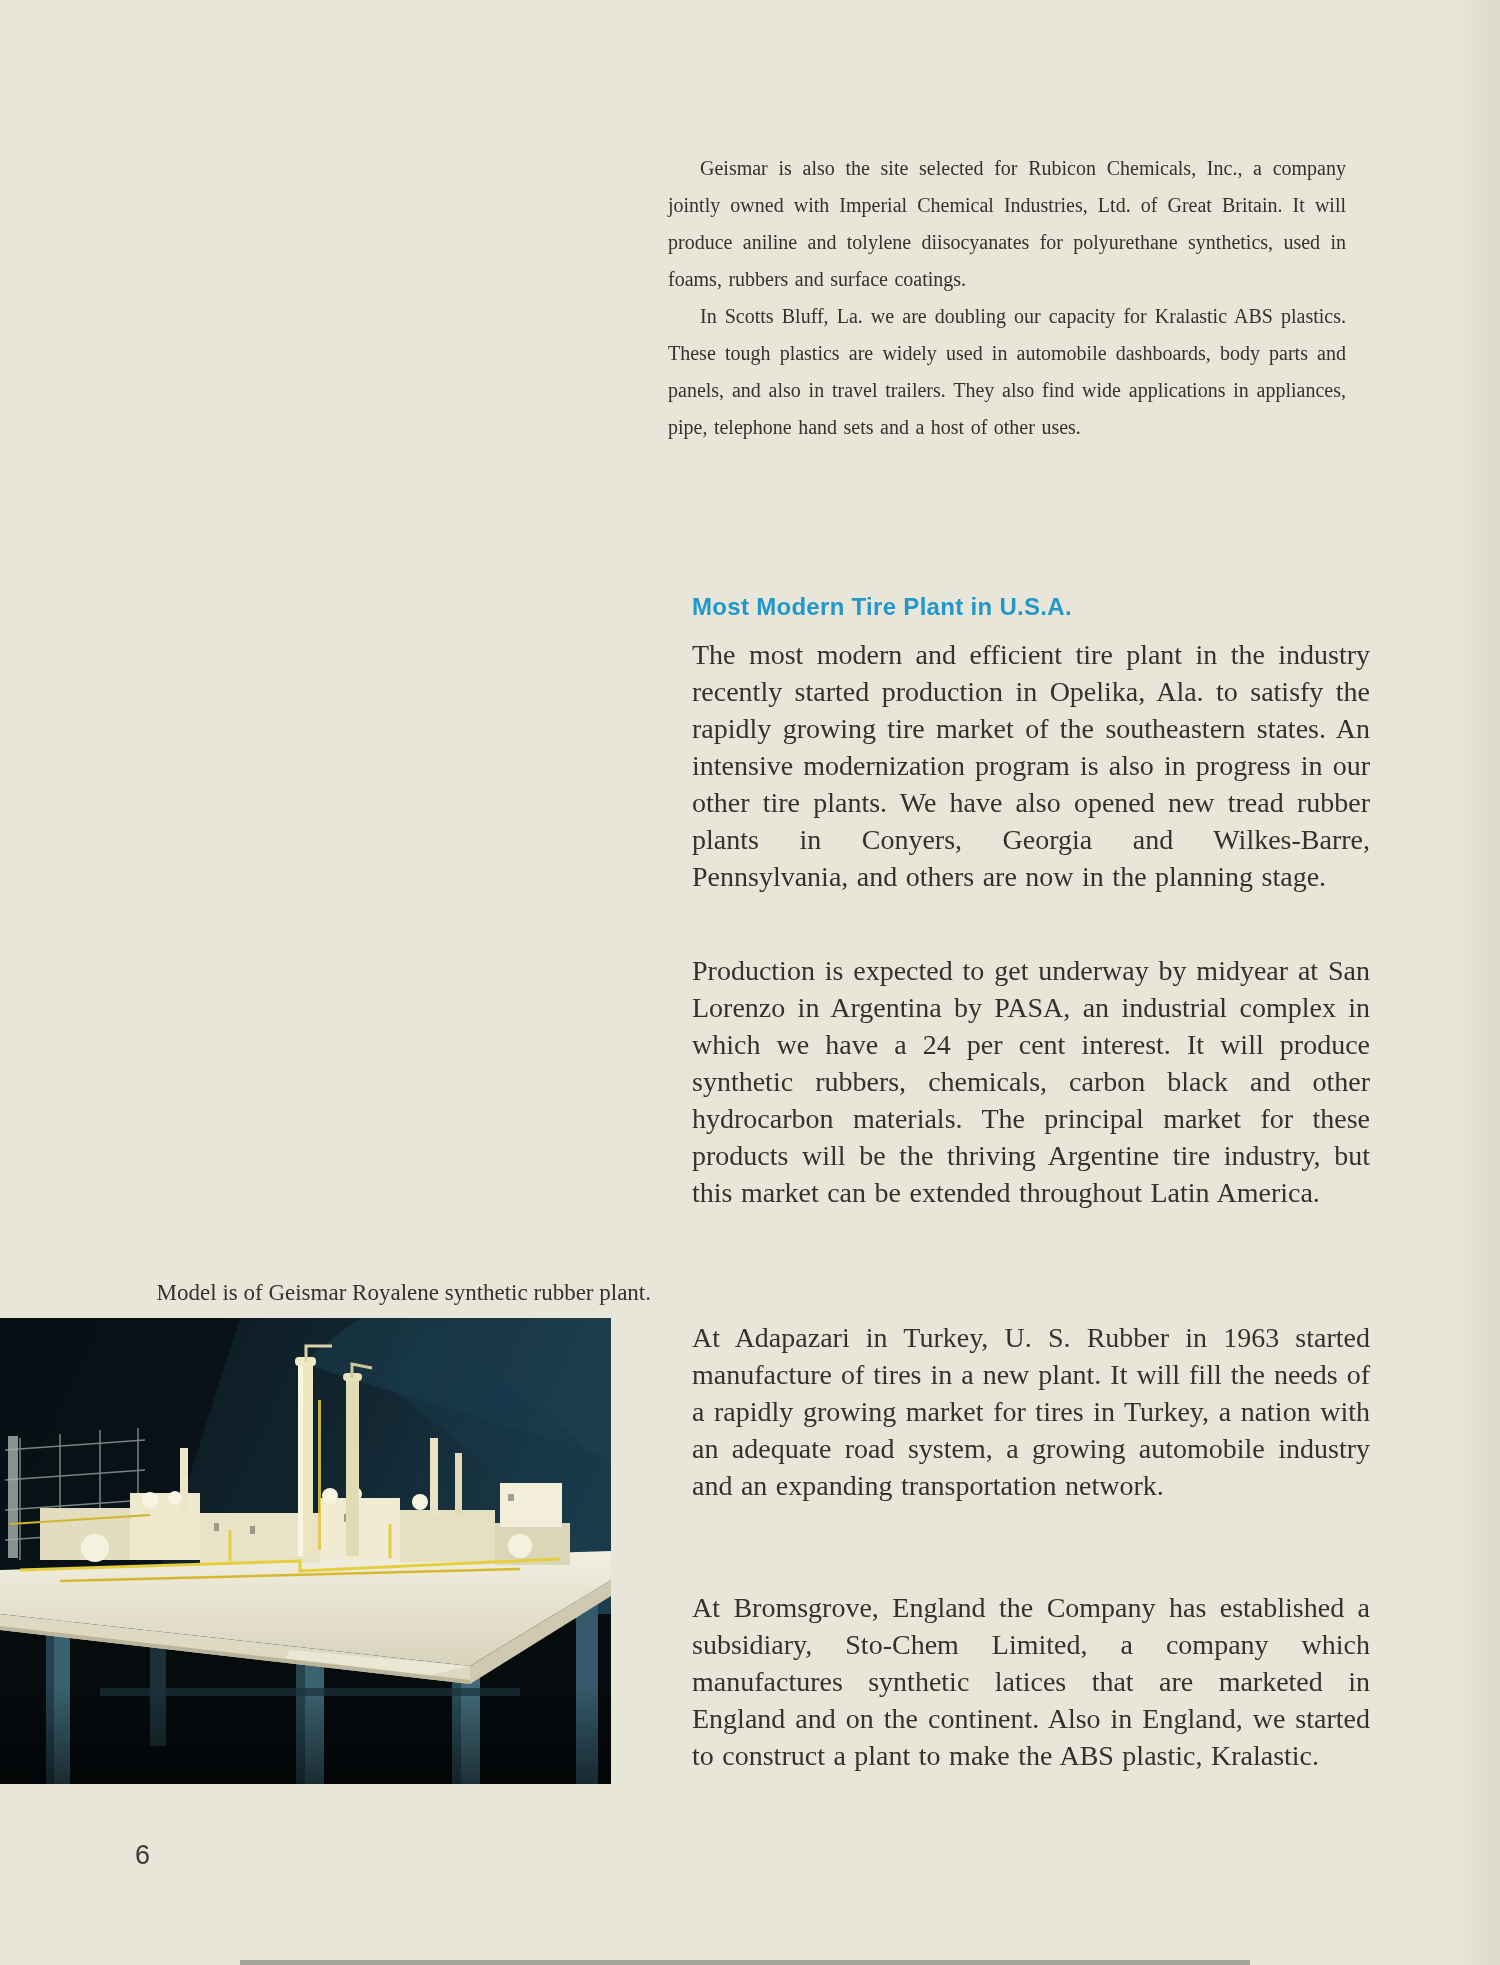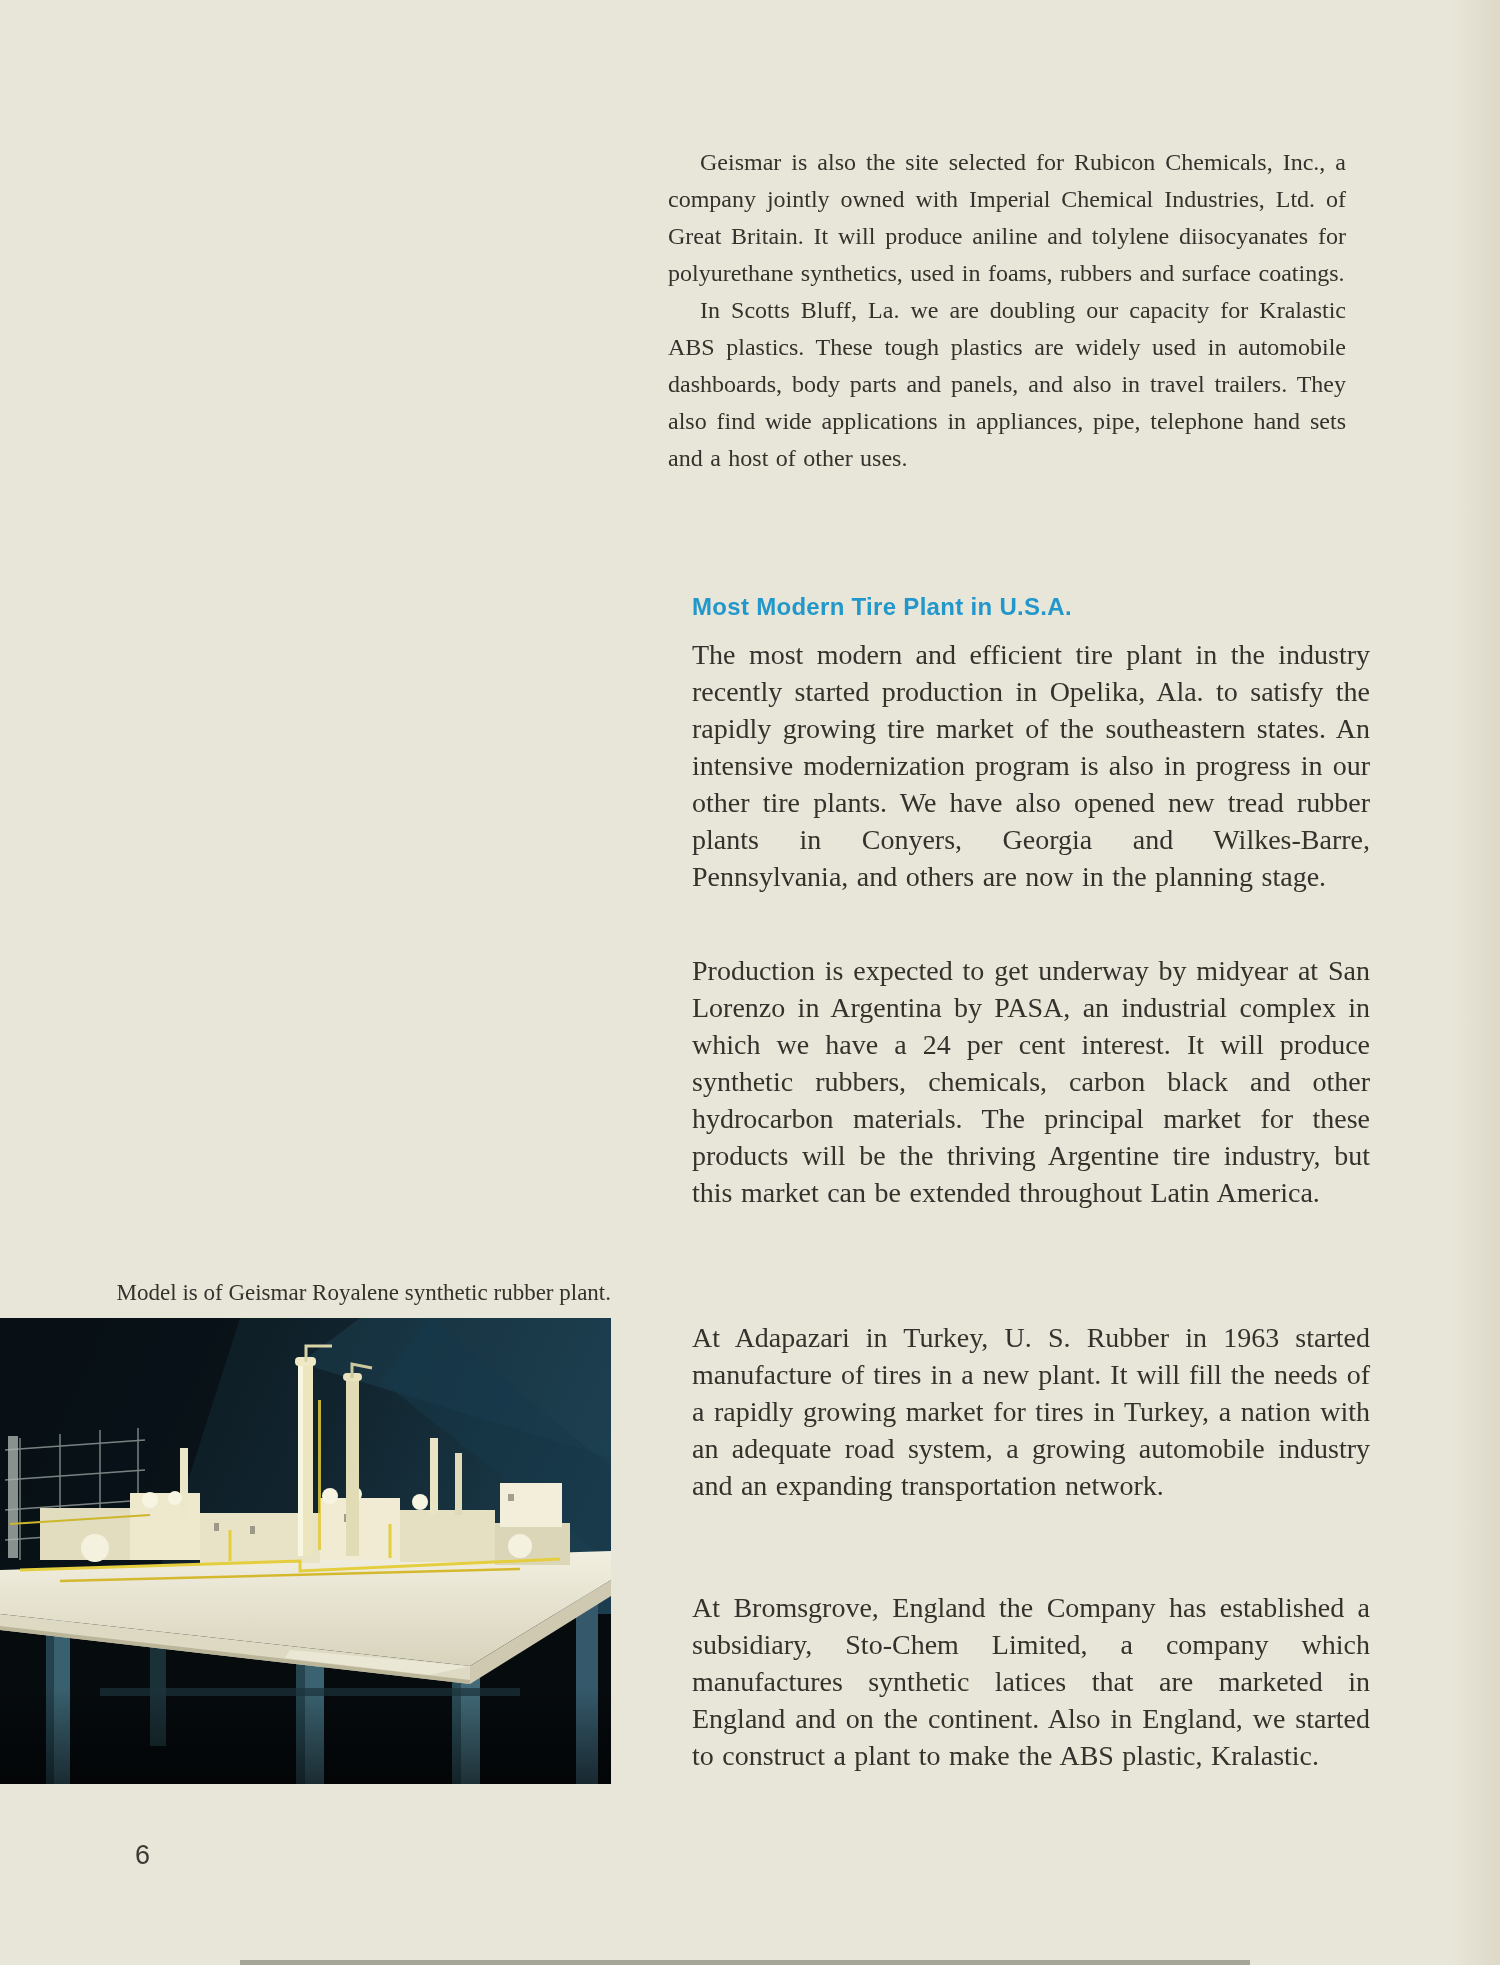--- a/index.html
+++ b/index.html
@@ -16,23 +16,23 @@
     content:"";position:absolute;top:0;right:0;width:48px;height:100%;
     background:linear-gradient(to right, rgba(175,155,120,0), rgba(175,155,120,0.18));
     pointer-events:none;
   }
   .scan-edge-bottom{
     position:absolute;left:240px;bottom:0;width:1010px;height:5px;
     background:#2a2a24;opacity:.35;
   }
 
   .text-col{
-    position:absolute;left:668px;top:144px;width:678px;
+    position:absolute;left:668px;top:150px;width:678px;
     color:var(--text-color,#34322c);
-    font-size:24px;line-height:37px;
+    font-size:20px;line-height:37px;
     text-align:justify;word-spacing:1.5px;
   }
   .text-col p{margin:0;text-indent:32px;}
 
   .sec{position:absolute;left:692px;width:678px;}
   .sec h3{
     margin:0;
     font-family:"Liberation Sans", sans-serif;
     font-weight:700;
     font-size:24px;line-height:30px;
@@ -43,21 +43,21 @@
     margin:14px 0 0 0;
     color:var(--text-color,#34322c);
     font-size:28px;line-height:37px;
     text-align:justify;word-spacing:1.5px;
   }
 
   .fig-caption{
     position:absolute;left:0;top:1279px;width:611px;
     text-align:right;white-space:nowrap;
     color:var(--text-color,#34322c);
-    font-size:23px;line-height:28px;
+    font-size:23px;line-height:28px;padding-left:40px;
   }
 
   figure.photo{
     position:absolute;left:0;top:1318px;width:611px;height:466px;
     margin:0;padding:0;
   }
   figure.photo svg{display:block;width:100%;height:100%;}
 
   .page-number{
     position:absolute;left:135px;top:1840px;

